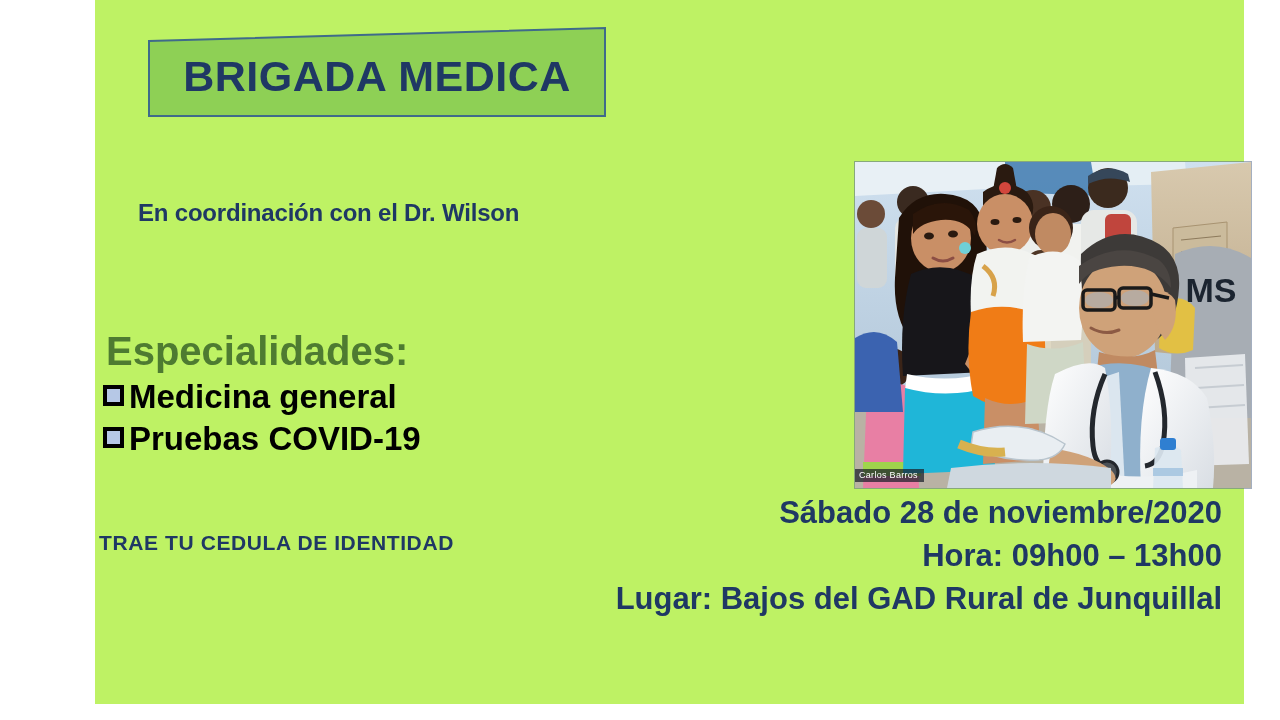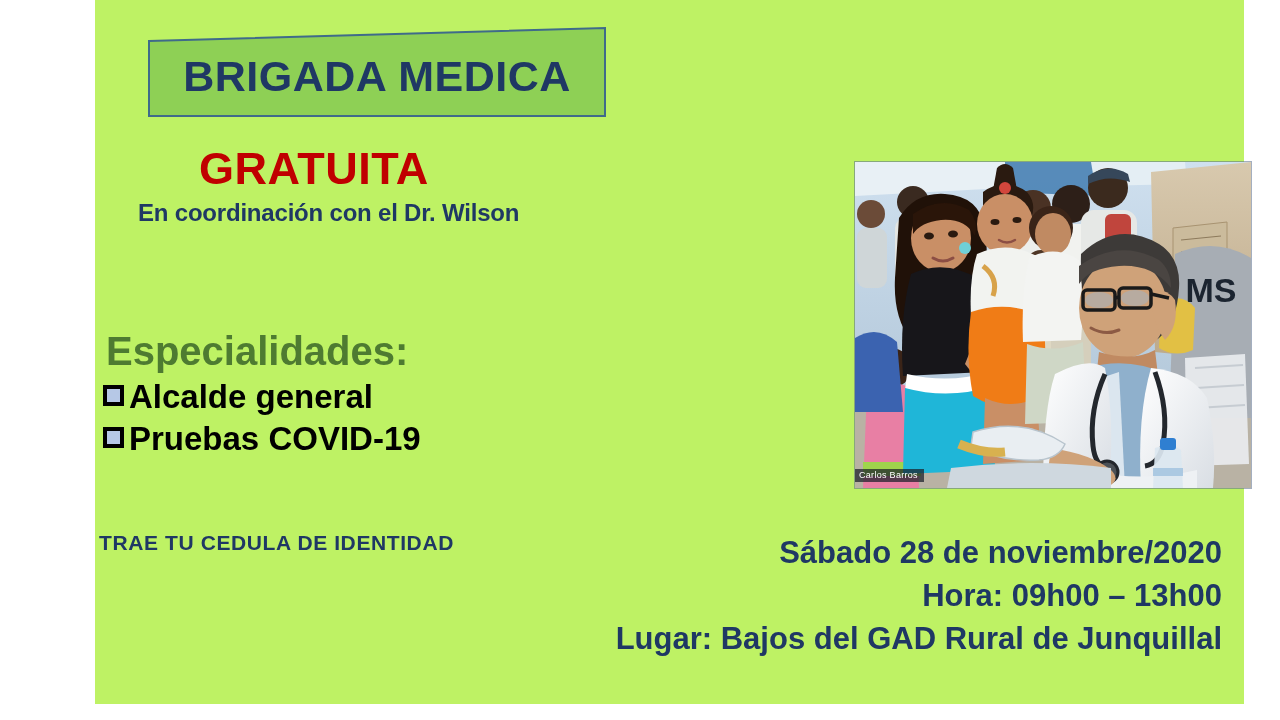--- a/index.html
+++ b/index.html
@@ -95,21 +95,21 @@
     left:4px; top:531px;
     color:#1f3864;
     font-size:21px;
     font-weight:bold;
     letter-spacing:0.6px;
   }
 
   
   .datetime{
     position:absolute;
-    right:22px; top:532px;
+    right:22px; top:492px;
     width:700px;
     text-align:right;
     color:#1f3864;
     font-size:31px;
     font-weight:bold;
     line-height:1.38;
   }
   .datetime div{white-space:nowrap;}
 
   
@@ -140,31 +140,30 @@
 
 <div class="slide">
 
   <div class="banner-wrap">
     <svg class="banner-shape" viewBox="0 0 460 92" preserveAspectRatio="none">
       <polygon points="2,15 458,2 458,90 2,90" fill="#8ed055" stroke="#3f6b8a" stroke-width="2"></polygon>
     </svg>
     <div class="banner-text">BRIGADA MEDICA</div>
   </div>
 
-  <div class="gratuita">GRATUITA</div>
 
   <div class="coord">
     <div>En coordinación con el Dr. Wilson</div>
   </div>
 
   <div class="spec-head">Especialidades:</div>
 
   <div class="spec-list">
     <span class="row">
-      <span class="bullet"></span><span>Alcalde general</span>
+      <span class="bullet"></span><span>Medicina general</span>
     </span>
     <span class="row">
       <span class="bullet"></span><span>Pruebas COVID-19</span>
     </span>
   </div>
 
   <div class="cedula">TRAE TU CEDULA DE IDENTIDAD</div>
 
   <div class="datetime">
     <div>Sábado 28 de noviembre/2020</div>

